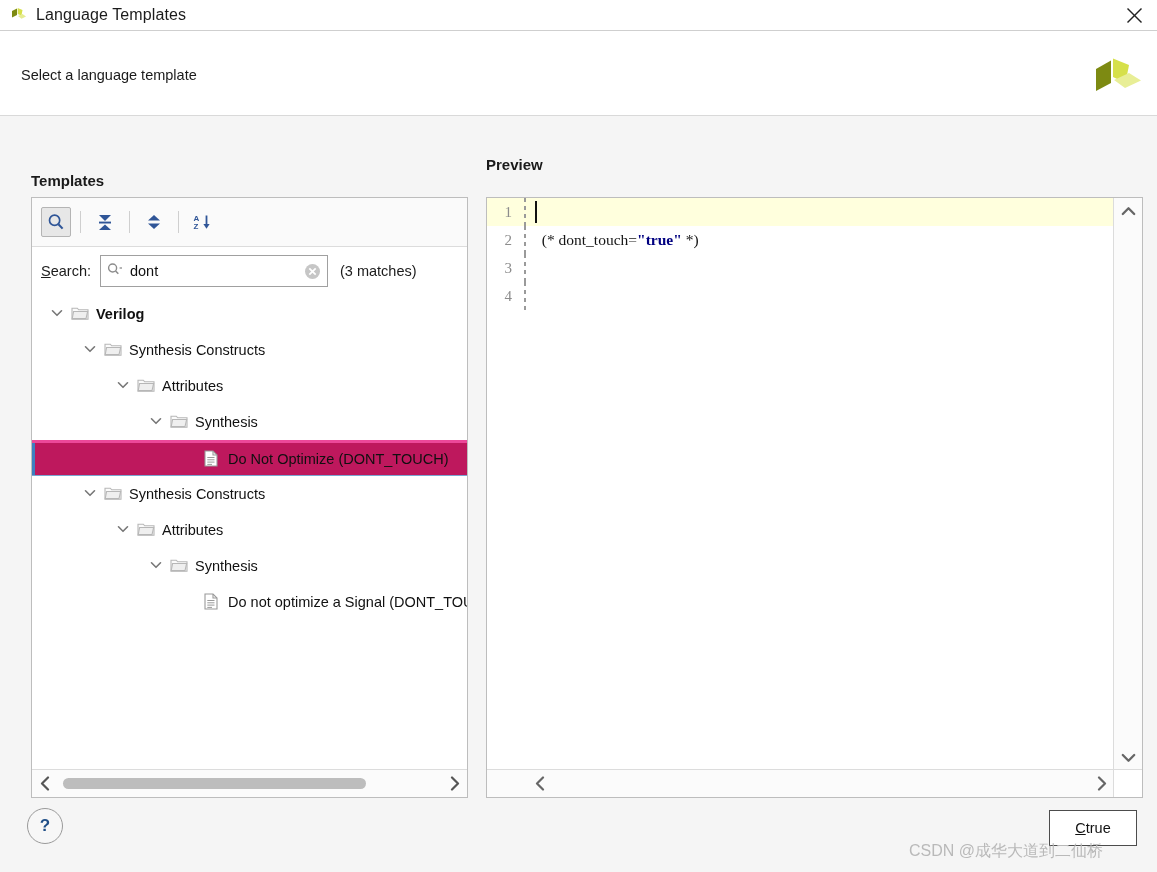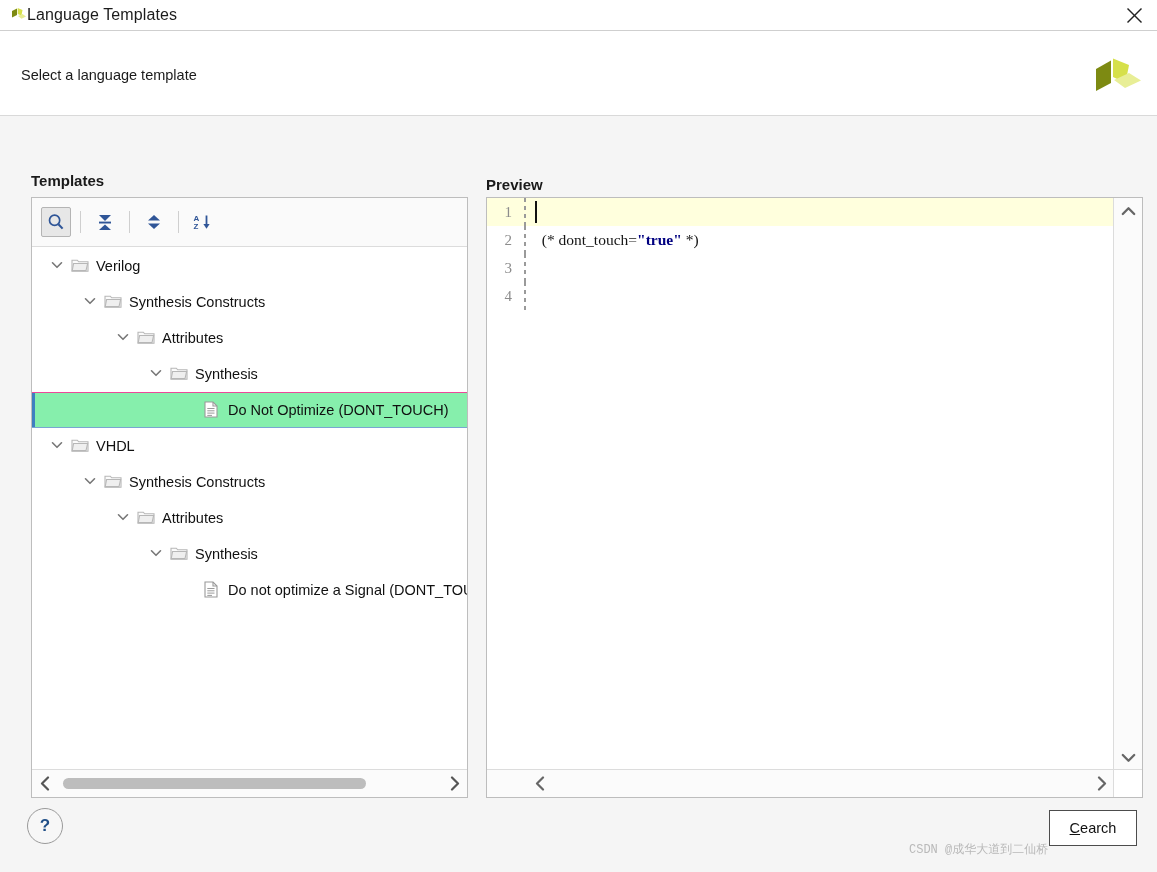--- a/index.html
+++ b/index.html
@@ -15,21 +15,21 @@
   #titlebar {
     position: absolute; left: 0; top: 0; width: 1157px; height: 31px;
     background: #ffffff;
     border-bottom: 1px solid #cfcfcf;
     display: flex; align-items: center;
   }
   #app-logo-small {
     position: relative; width: 18px; height: 18px; margin-left: 9px; flex: 0 0 auto;
   }
   #title-text {
-    font-size: 16px; color: #1b1b1b; 
+    font-size: 16px; color: #1b1b1b; margin-left: 9px;
     letter-spacing: .1px;
   }
   #close-x {
     position: absolute; right: 0; top: 0; width: 46px; height: 31px;
     display: flex; align-items: center; justify-content: center;
     cursor: pointer;
   }
   #close-x svg { display:block; }
 
   
@@ -46,21 +46,21 @@
   #brand-logo {
     position: absolute; right: 14px; top: 18px;
     width: 56px; height: 52px;
   }
 
   
   .section-label {
     position: absolute; font-size: 15px; font-weight: bold; color: #1a1a1a;
   }
   #lbl-templates { left: 31px; top: 172px; text-align: right; }
-  #lbl-preview   { left: 486px; top: 176px; }
+  #lbl-preview   { left: 486px; top: 156px; }
 
   
   #templates-panel {
     position: absolute; left: 31px; top: 197px;
     width: 437px; height: 601px;
     background: #ffffff;
     border: 1px solid #bdbdbd;
   }
   #tpl-toolbar {
     height: 49px; width: 100%;
@@ -110,22 +110,22 @@
   .tree-row {
     position: relative; height: 36px;
     display: flex; align-items: center;
     white-space: nowrap;
     cursor: pointer;
   }
   .tree-row .twisty { width: 16px; height: 16px; flex: 0 0 auto; margin-right: 5px; }
   .tree-row .ico { width: 18px; height: 18px; flex: 0 0 auto; margin-right: 7px; }
   .tree-row .lbl { font-size: 14.5px; color: #111111; }
   .tree-row.selected {
-    background: #86efac;
-    border-top: 1px solid #ec4899;
+    background: #be185d;
+    border-top: 3px solid #ec4899;
     border-bottom: 1px solid #79a6d2;
   }
   .tree-row.selected .lbl { color: #101010; }
   .sel-left-bar {
     position: absolute; left: 0; top: 0; width: 3px; height: 100%;
     background: #3f7fc0;
   }
 
   
   #tpl-hscroll {
@@ -220,22 +220,22 @@
   #close-btn {
     position: absolute; left: 1049px; top: 810px;
     width: 88px; height: 36px;
     background: #ffffff; border: 1px solid #4c4c4c;
     display: flex; align-items: center; justify-content: center;
     font-size: 14.5px; color: #111; cursor: pointer;
   }
   #close-btn u { text-decoration: underline; }
   #watermark {
     position: absolute; left: 909px; top: 841px;
-    font-size: 12px; color: #b9b9b9;
-    font-family: Liberation Mono, monospace;
+    font-size: 16px; color: #b9b9b9;
+    font-family: Liberation Sans, sans-serif;
     white-space: nowrap;
   }
 </style>
 </head>
 <body>
 
 <div id="titlebar">
   <span id="app-logo-small">
     <svg width="18" height="18" viewBox="0 0 18 18">
       <polygon points="3,5 8,2.5 8,9 3,11.5" fill="#7d8a12"></polygon>
@@ -294,23 +294,44 @@
     <div class="tb-btn">
       <svg width="20" height="18" viewBox="0 0 20 18">
         <text x="0.5" y="8" font-family="Liberation Sans, sans-serif" font-size="8" font-weight="bold" fill="#2f5597">A</text>
         <text x="0.5" y="16" font-family="Liberation Sans, sans-serif" font-size="8" font-weight="bold" fill="#2f5597">Z</text>
         <line x1="13.5" y1="2.5" x2="13.5" y2="12" stroke="#2f5597" stroke-width="1.8"></line>
         <polygon points="10.4,11 16.6,11 13.5,15.8" fill="#2f5597"></polygon>
       </svg>
     </div>
   </div>
 
+  <div id="search-row">
+    <span id="search-label"><u>S</u><span>earch:</span></span>
+    <div id="search-box">
+      <span id="search-mini-icon">
+        <svg width="16" height="14" viewBox="0 0 16 14">
+          <circle cx="5.6" cy="6" r="4" fill="none" stroke="#8c8c8c" stroke-width="1.4"></circle>
+          <line x1="8.6" y1="9" x2="11.3" y2="11.7" stroke="#8c8c8c" stroke-width="1.6"></line>
+          <line x1="12.6" y1="6" x2="15" y2="6" stroke="#8c8c8c" stroke-width="1.3"></line>
+        </svg>
+      </span>
+      <input id="search-input" type="text" value="dont" style="">
+      <span id="search-clear">
+        <svg width="17" height="17" viewBox="0 0 17 17">
+          <circle cx="8.5" cy="8.5" r="7.5" fill="#c6c6c6"></circle>
+          <line x1="5.3" y1="5.3" x2="11.7" y2="11.7" stroke="#ffffff" stroke-width="1.8"></line>
+          <line x1="11.7" y1="5.3" x2="5.3" y2="11.7" stroke="#ffffff" stroke-width="1.8"></line>
+        </svg>
+      </span>
+    </div>
+    <span id="match-count">(3 matches)</span>
+  </div>
 
   <div id="tree">
-      <div class="tree-row" style="padding-left: 18px;">
+      <div class="tree-row" style="padding-left: 18px; font-weight: bold;">
         <span class="twisty"><svg width="14" height="14" viewBox="0 0 14 14">
             <polyline points="2.5,4.8 7,9.3 11.5,4.8" fill="none" stroke="#777" stroke-width="1.6" stroke-linecap="round" stroke-linejoin="round"></polyline>
           </svg></span>
         <span class="ico"><svg width="18" height="16" viewBox="0 0 18 16">
             <path d="M1 3.2h5.3l1.4 1.6H17v9.4H1z" fill="#fbfbfb" stroke="#b7b7b7" stroke-width="1.1"></path>
             <path d="M2.6 6.5h14L15 13.6H1.2z" fill="#efefef" stroke="#b7b7b7" stroke-width="1.1"></path>
           </svg></span>
         <span class="lbl">Verilog</span>
       </div>
       <div class="tree-row" style="padding-left: 51px;">
@@ -351,30 +372,20 @@
             <path d="M10 1v4h4" fill="none" stroke="#9a9a9a" stroke-width="1.1"></path>
             <g stroke="#9a9a9a" stroke-width="1">
               <line x1="4.3" y1="7.5" x2="11.5" y2="7.5"></line>
               <line x1="4.3" y1="9.8" x2="11.5" y2="9.8"></line>
               <line x1="4.3" y1="12.1" x2="11.5" y2="12.1"></line>
               <line x1="4.3" y1="14.4" x2="9" y2="14.4"></line>
             </g>
           </svg></span>
         <span class="lbl">Do Not Optimize (DONT_TOUCH)</span>
       </div>
-      <div class="tree-row" style="padding-left: 18px;">
-        <span class="twisty"><svg width="14" height="14" viewBox="0 0 14 14">
-            <polyline points="2.5,4.8 7,9.3 11.5,4.8" fill="none" stroke="#777" stroke-width="1.6" stroke-linecap="round" stroke-linejoin="round"></polyline>
-          </svg></span>
-        <span class="ico"><svg width="18" height="16" viewBox="0 0 18 16">
-            <path d="M1 3.2h5.3l1.4 1.6H17v9.4H1z" fill="#fbfbfb" stroke="#b7b7b7" stroke-width="1.1"></path>
-            <path d="M2.6 6.5h14L15 13.6H1.2z" fill="#efefef" stroke="#b7b7b7" stroke-width="1.1"></path>
-          </svg></span>
-        <span class="lbl">VHDL</span>
-      </div>
       <div class="tree-row" style="padding-left: 51px;">
         <span class="twisty"><svg width="14" height="14" viewBox="0 0 14 14">
             <polyline points="2.5,4.8 7,9.3 11.5,4.8" fill="none" stroke="#777" stroke-width="1.6" stroke-linecap="round" stroke-linejoin="round"></polyline>
           </svg></span>
         <span class="ico"><svg width="18" height="16" viewBox="0 0 18 16">
             <path d="M1 3.2h5.3l1.4 1.6H17v9.4H1z" fill="#fbfbfb" stroke="#b7b7b7" stroke-width="1.1"></path>
             <path d="M2.6 6.5h14L15 13.6H1.2z" fill="#efefef" stroke="#b7b7b7" stroke-width="1.1"></path>
           </svg></span>
         <span class="lbl">Synthesis Constructs</span>
       </div>
@@ -482,15 +493,15 @@
         </svg>
     </span>
   </div>
   <div id="pv-corner"></div>
 </div>
 
 <div id="help-btn">
   <span>?</span>
 </div>
 <div id="close-btn">
-  <span><u>C</u><span>earch</span></span>
+  <span><u>C</u><span>true</span></span>
 </div>
 <div id="watermark">CSDN @成华大道到二仙桥</div>
 
 </body></html>

